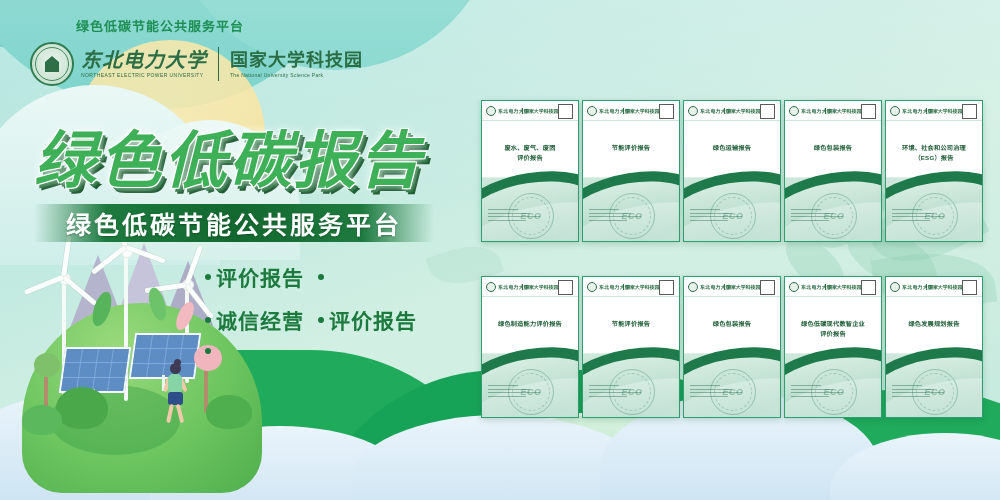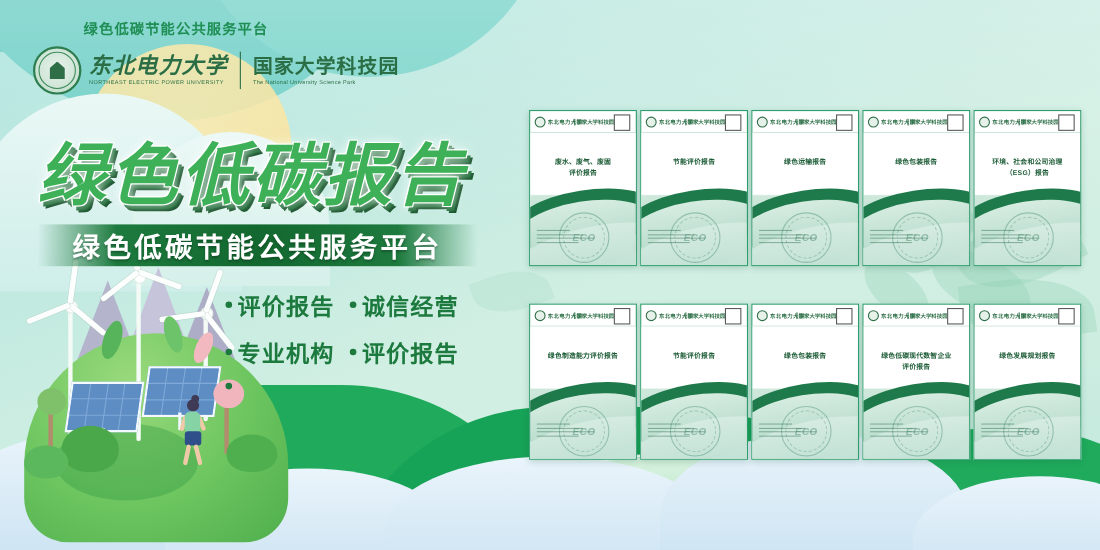--- a/index.html
+++ b/index.html
@@ -220,27 +220,26 @@
   </div>
 
   <div class="features">
     <div class="feat-row">
       <div class="feat">
         <span class="dot"></span>
         <span class="feat-label">评价报告</span>
       </div>
       <div class="feat">
         <span class="dot"></span>
-        <span class="feat-label">诚信经营</span>
       </div>
     </div>
     <div class="feat-row">
       <div class="feat">
         <span class="dot"></span>
-        <span class="feat-label">专业机构</span>
+        <span class="feat-label">诚信经营</span>
       </div>
       <div class="feat">
         <span class="dot"></span>
         <span class="feat-label">评价报告</span>
       </div>
     </div>
     <div class="feat-row">
       <div class="feat">
         <span class="dot"></span>
       </div>

